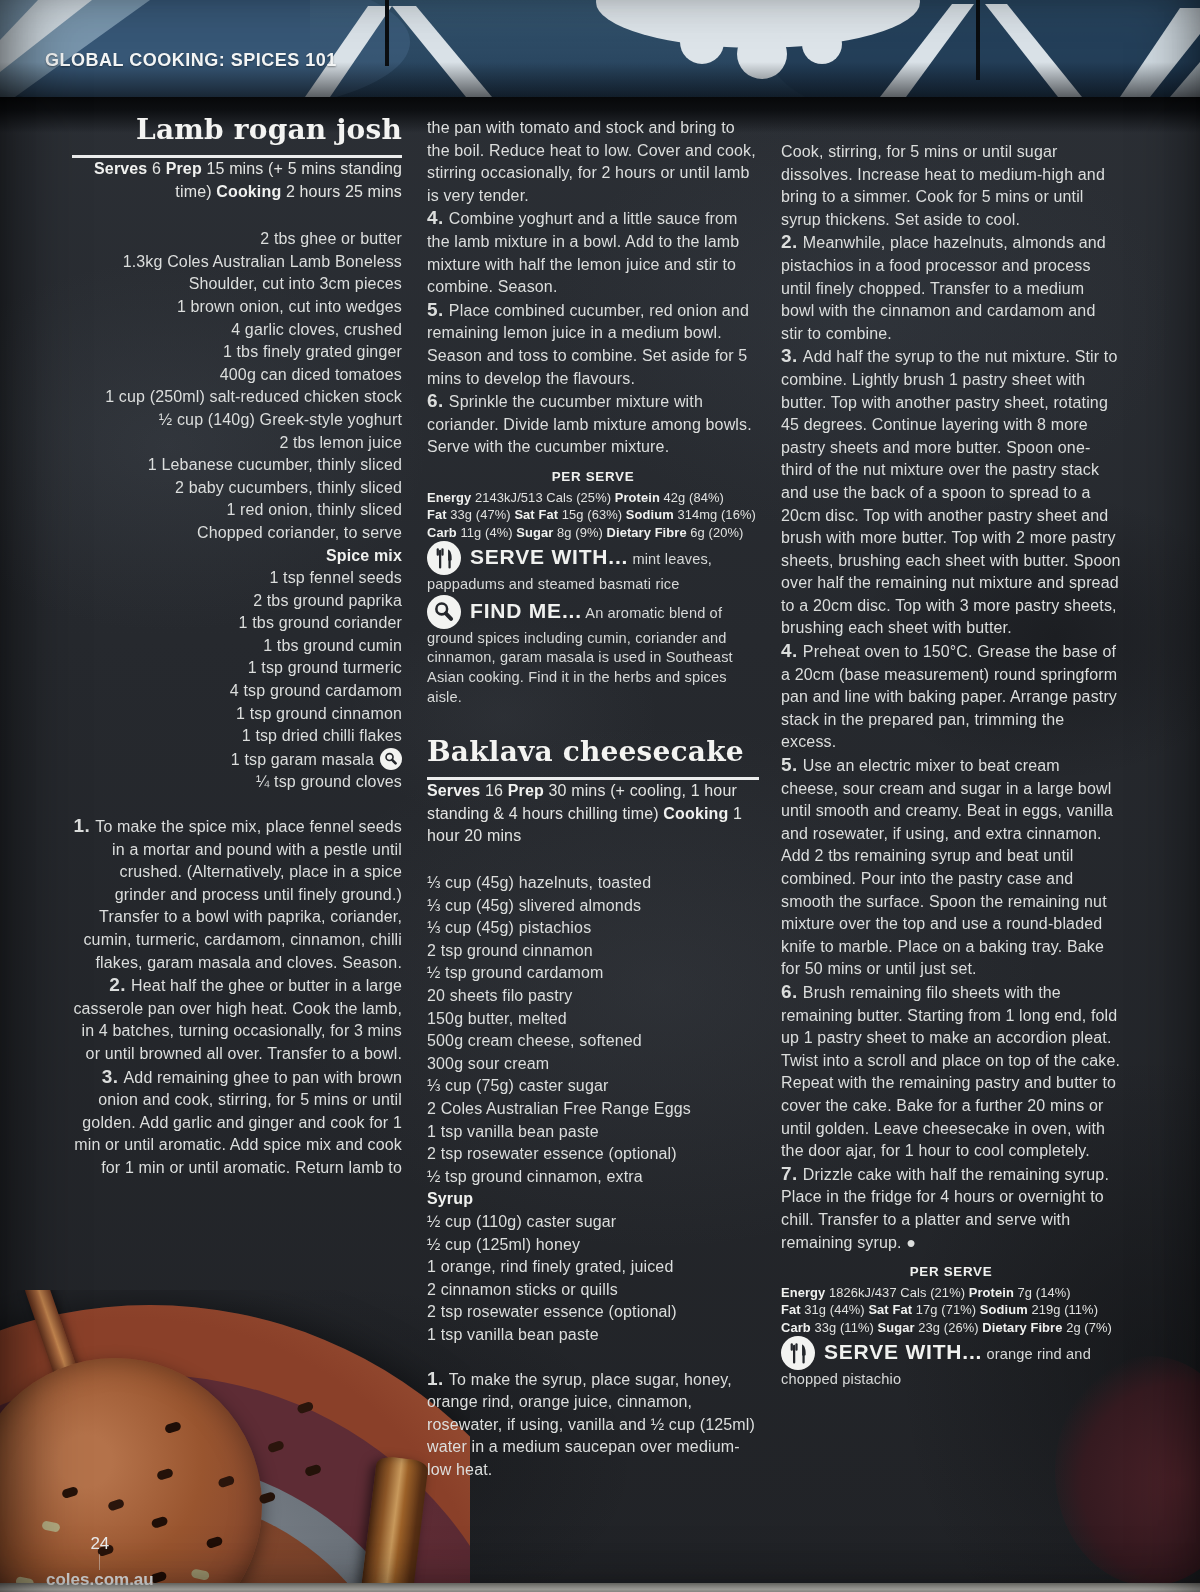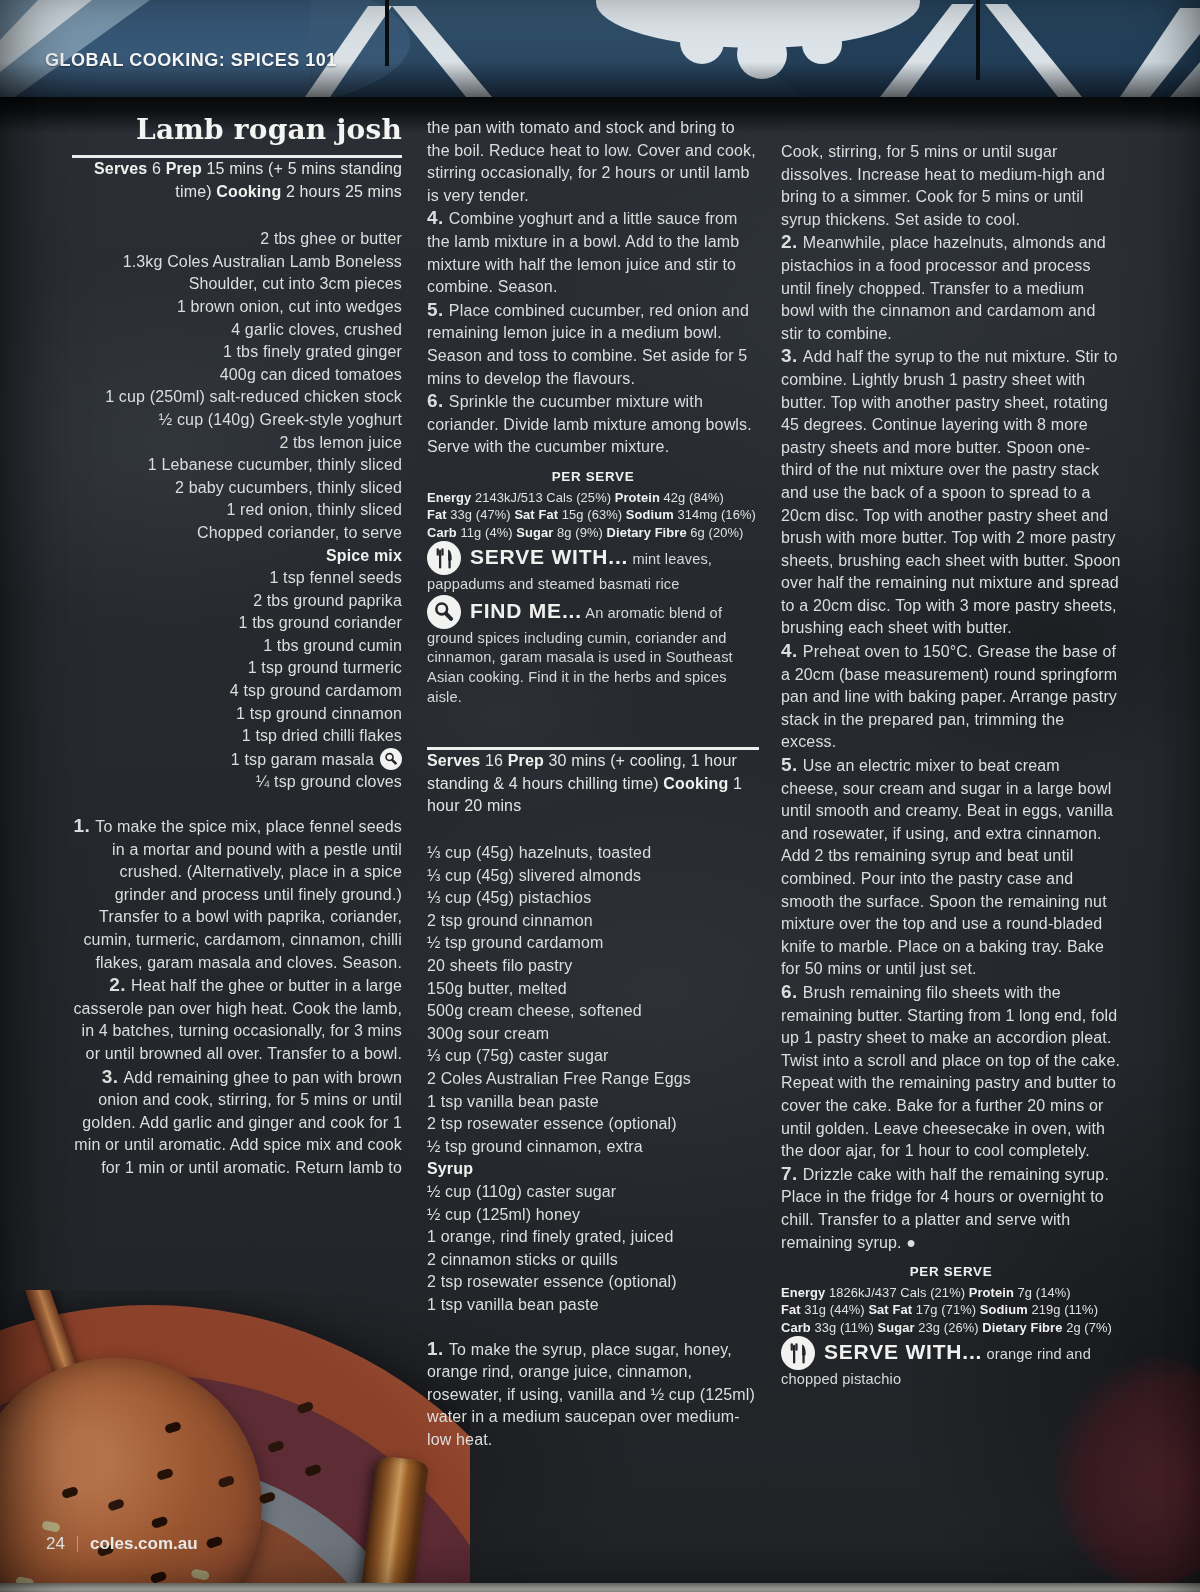--- a/index.html
+++ b/index.html
@@ -82,21 +82,21 @@
       122px 92px 0 #1f0e07,152px 38px 0 #2a150c,186px 66px 0 #241209,58px 108px 0 #1f0e07,
       210px 20px 0 #2a150c,238px 54px 0 #241209,118px -30px 0 #1f0e07,250px -8px 0 #2a150c;}
   .cardamoms{position:absolute;left:42px;top:232px;width:18px;height:9px;border-radius:7px;background:#b3ab80;transform:rotate(12deg);
     box-shadow:112px 92px 0 #a8a077,-14px 60px 0 #b3ab80,156px 16px 0 #9d966f,66px 132px 0 #b3ab80,190px 110px 0 #a8a077;}
   
   .corner-blob{position:absolute;right:-45px;bottom:6px;width:190px;height:230px;z-index:3;border-radius:50%;
     background:radial-gradient(ellipse at 65% 55%, #4a2128 0%, #351a20 55%, rgba(40,18,22,0) 75%);}
   .bottom-strip{position:absolute;left:0;bottom:0;width:1200px;height:9px;z-index:6;
     background:linear-gradient(180deg,#7e7e79,#d6d5cf 70%,#c4c3bd);}
   
-  .footer{position:absolute;left:46px;top:1534px;z-index:6;font-size:17px;color:#eceded;display:flex;align-items:center;}
+  .footer{position:absolute;left:46px;top:1534px;z-index:6;font-size:17px;color:#eceded;display:flex;align-items:center;flex-direction:column;}
   .footer .pgnum{font-weight:normal;}
   .footer .sep{width:1px;height:16px;background:rgba(236,237,237,.45);margin:0 12px;}
   .footer .site{font-weight:bold;}
 </style>
 </head>
 <body>
 
 <div class="page">
 
   <div class="banner">
@@ -199,20 +199,21 @@
             <path d="M22.3 9c2.9 1.1 3.8 5.7 3.8 9v2.4h-3.8z" fill="#23262b"></path>
             <path d="M23.9 20.4V28" stroke="#23262b" stroke-width="2.4" stroke-linecap="round"></path>
           </svg></span><strong>SERVE WITH...</strong> mint leaves, pappadums and steamed basmati rice</p>
       <p class="note"><span class="nicon"><svg viewBox="0 0 36 36">
             <circle cx="18" cy="18" r="18" fill="#f2f3f1"></circle>
             <circle cx="15.6" cy="14.8" r="5.7" fill="none" stroke="#23262b" stroke-width="2.7"></circle>
             <path d="M19.9 19.4l5.6 5.8" stroke="#23262b" stroke-width="4.2" stroke-linecap="round"></path>
           </svg></span><strong>FIND ME...</strong> An aromatic blend of ground spices including cumin, coriander and cinnamon, garam masala is used in Southeast Asian cooking. Find it in the herbs and spices aisle.</p>
       <div style="height: 30px;"></div>
       <div>
+        <h2 class="rtitle">Baklava cheesecake</h2>
         <div class="rule"></div>
       </div>
       <p class="meta"><strong>Serves</strong> 16  <strong>Prep</strong> 30 mins (+ cooling, 1 hour standing &amp; 4 hours chilling time)  <strong>Cooking</strong> 1 hour 20 mins  </p>
       <div style="height: 24px;"></div>
       <p class="ing">⅓ cup (45g) hazelnuts, toasted</p>
       <p class="ing">⅓ cup (45g) slivered almonds</p>
       <p class="ing">⅓ cup (45g) pistachios</p>
       <p class="ing">2 tsp ground cinnamon</p>
       <p class="ing">½ tsp ground cardamom</p>
       <p class="ing">20 sheets filo pastry</p>

